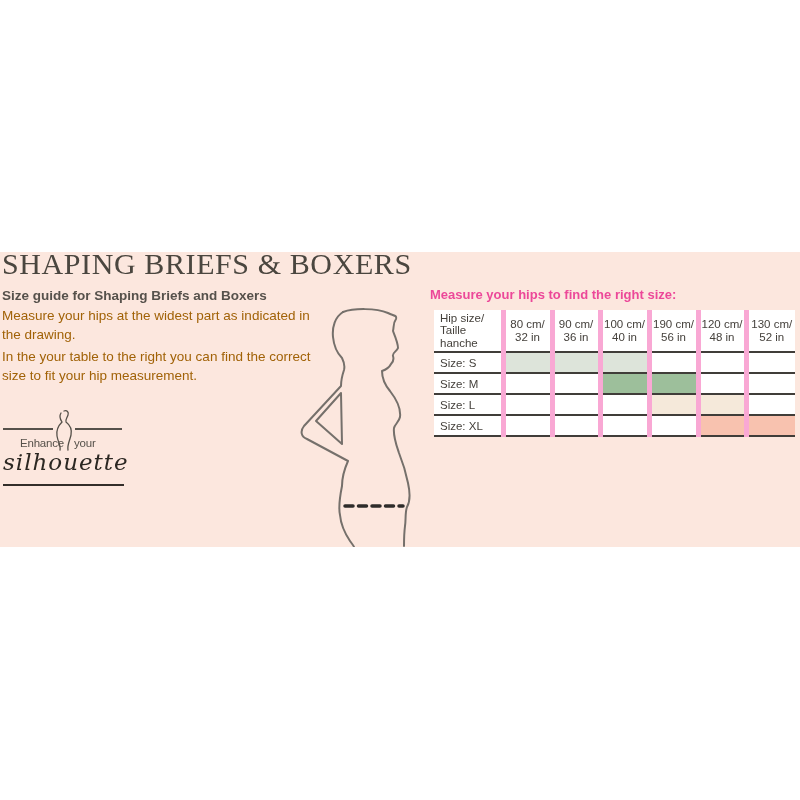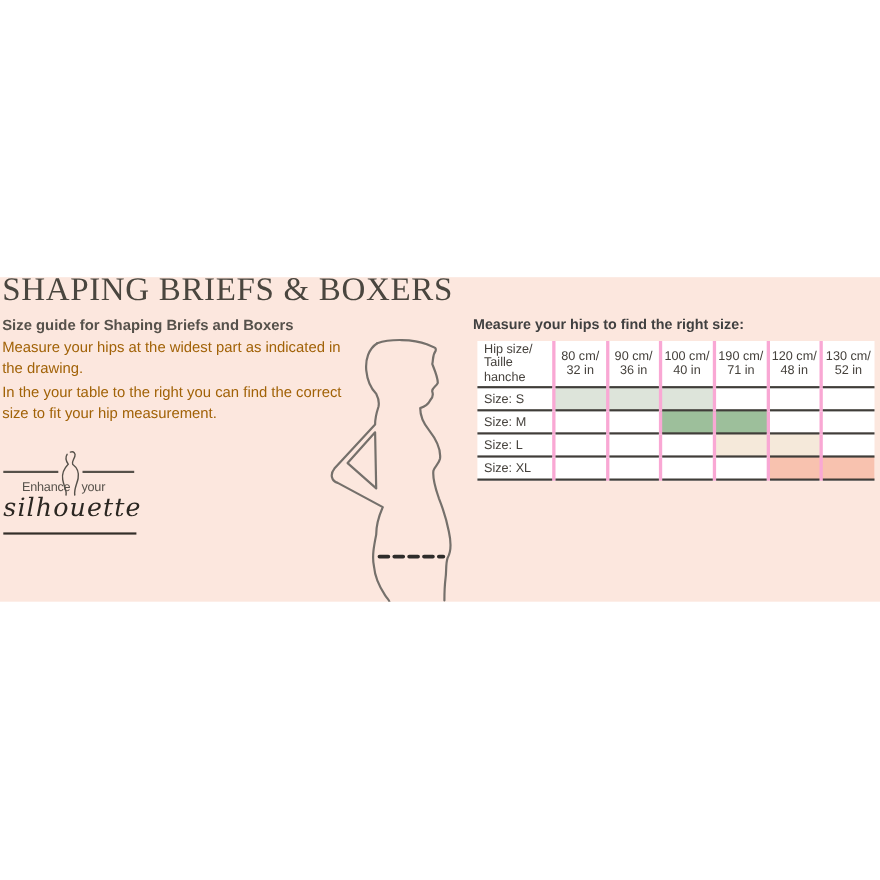--- a/index.html
+++ b/index.html
@@ -44,29 +44,29 @@
     position:absolute;left:0;top:49px;
     font-family:"DejaVu Serif", serif;font-style:italic;
     font-size:23px;letter-spacing:1px;color:#2b2722;
   }
   .logo .underline{position:absolute;left:0;top:84px;width:121px;height:1.6px;background:#332e29;}
 
   .figure-svg{position:absolute;left:280px;top:300px;}
 
   .table-caption{
     position:absolute;left:430px;top:287px;
-    font-size:13px;font-weight:600;color:#404040;
+    font-size:13px;font-weight:600;color:#ec4899;
   }
   table.size-table{
     position:absolute;left:434px;top:310px;width:361px;
     border-collapse:collapse;table-layout:fixed;background:#ffffff;
     color:#45413c;
   }
   table.size-table th, table.size-table td{
-    border-left:3px solid #f9a8d4;padding:0;font-weight:normal;
+    border-left:5px solid #f9a8d4;padding:0;font-weight:normal;
   }
   table.size-table th:first-child, table.size-table td:first-child{border-left:none;}
   table.size-table tr{border-bottom:2px solid #403d39;}
   table.size-table thead tr{height:42px;}
   table.size-table tbody tr{height:21px;}
   table.size-table thead th{
     font-size:11.5px;line-height:12.5px;text-align:center;vertical-align:middle;
   }
   table.size-table th.corner{text-align:left;padding-left:6px;}
   table.size-table th.rowlabel{
@@ -152,21 +152,21 @@
         <th>
           <div>90 cm/</div>
           <div>36 in</div>
         </th>
         <th>
           <div>100 cm/</div>
           <div>40 in</div>
         </th>
         <th>
           <div>190 cm/</div>
-          <div>71 in</div>
+          <div>56 in</div>
         </th>
         <th>
           <div>120 cm/</div>
           <div>48 in</div>
         </th>
         <th>
           <div>130 cm/</div>
           <div>52 in</div>
         </th>
       </tr>

